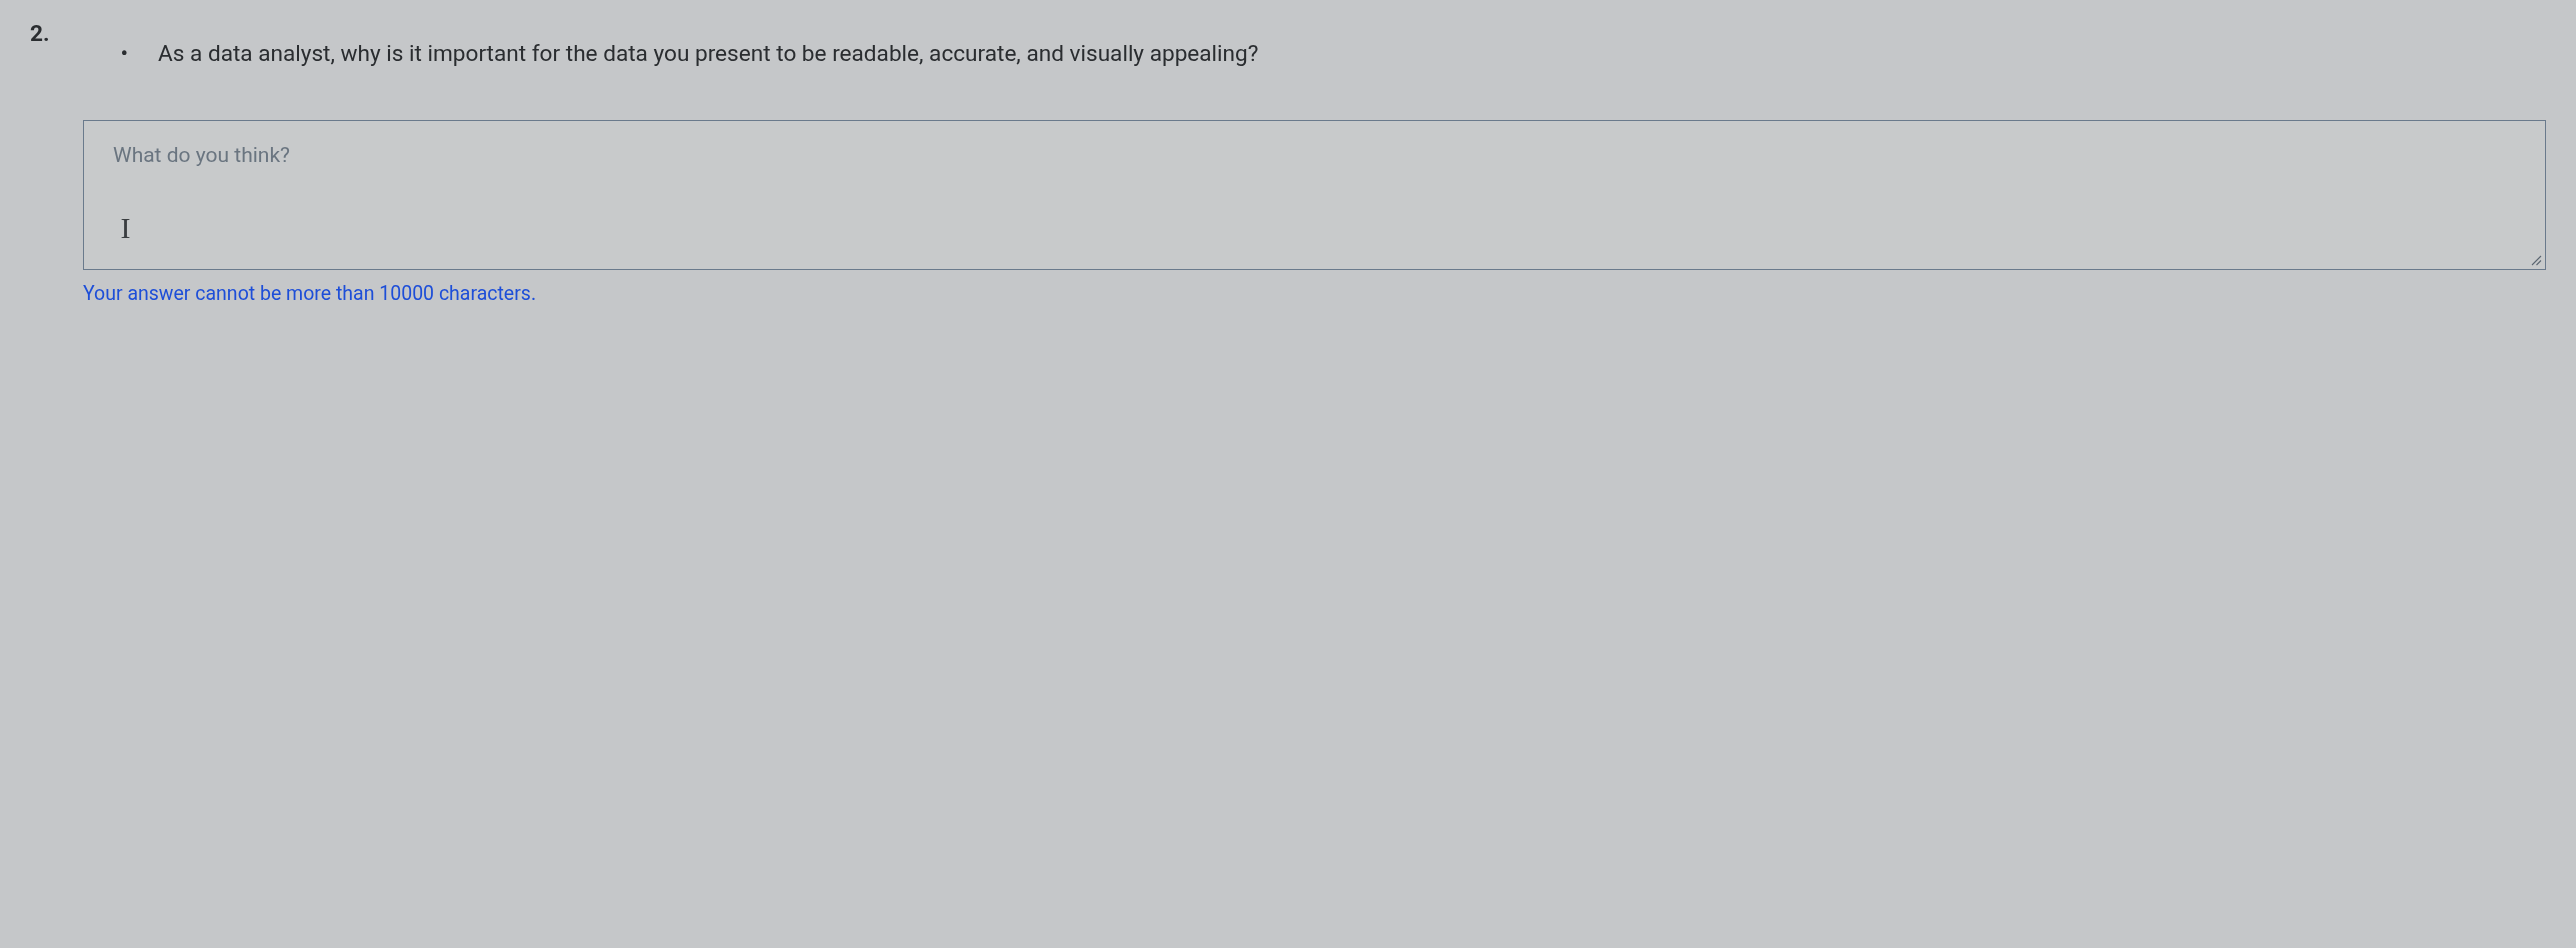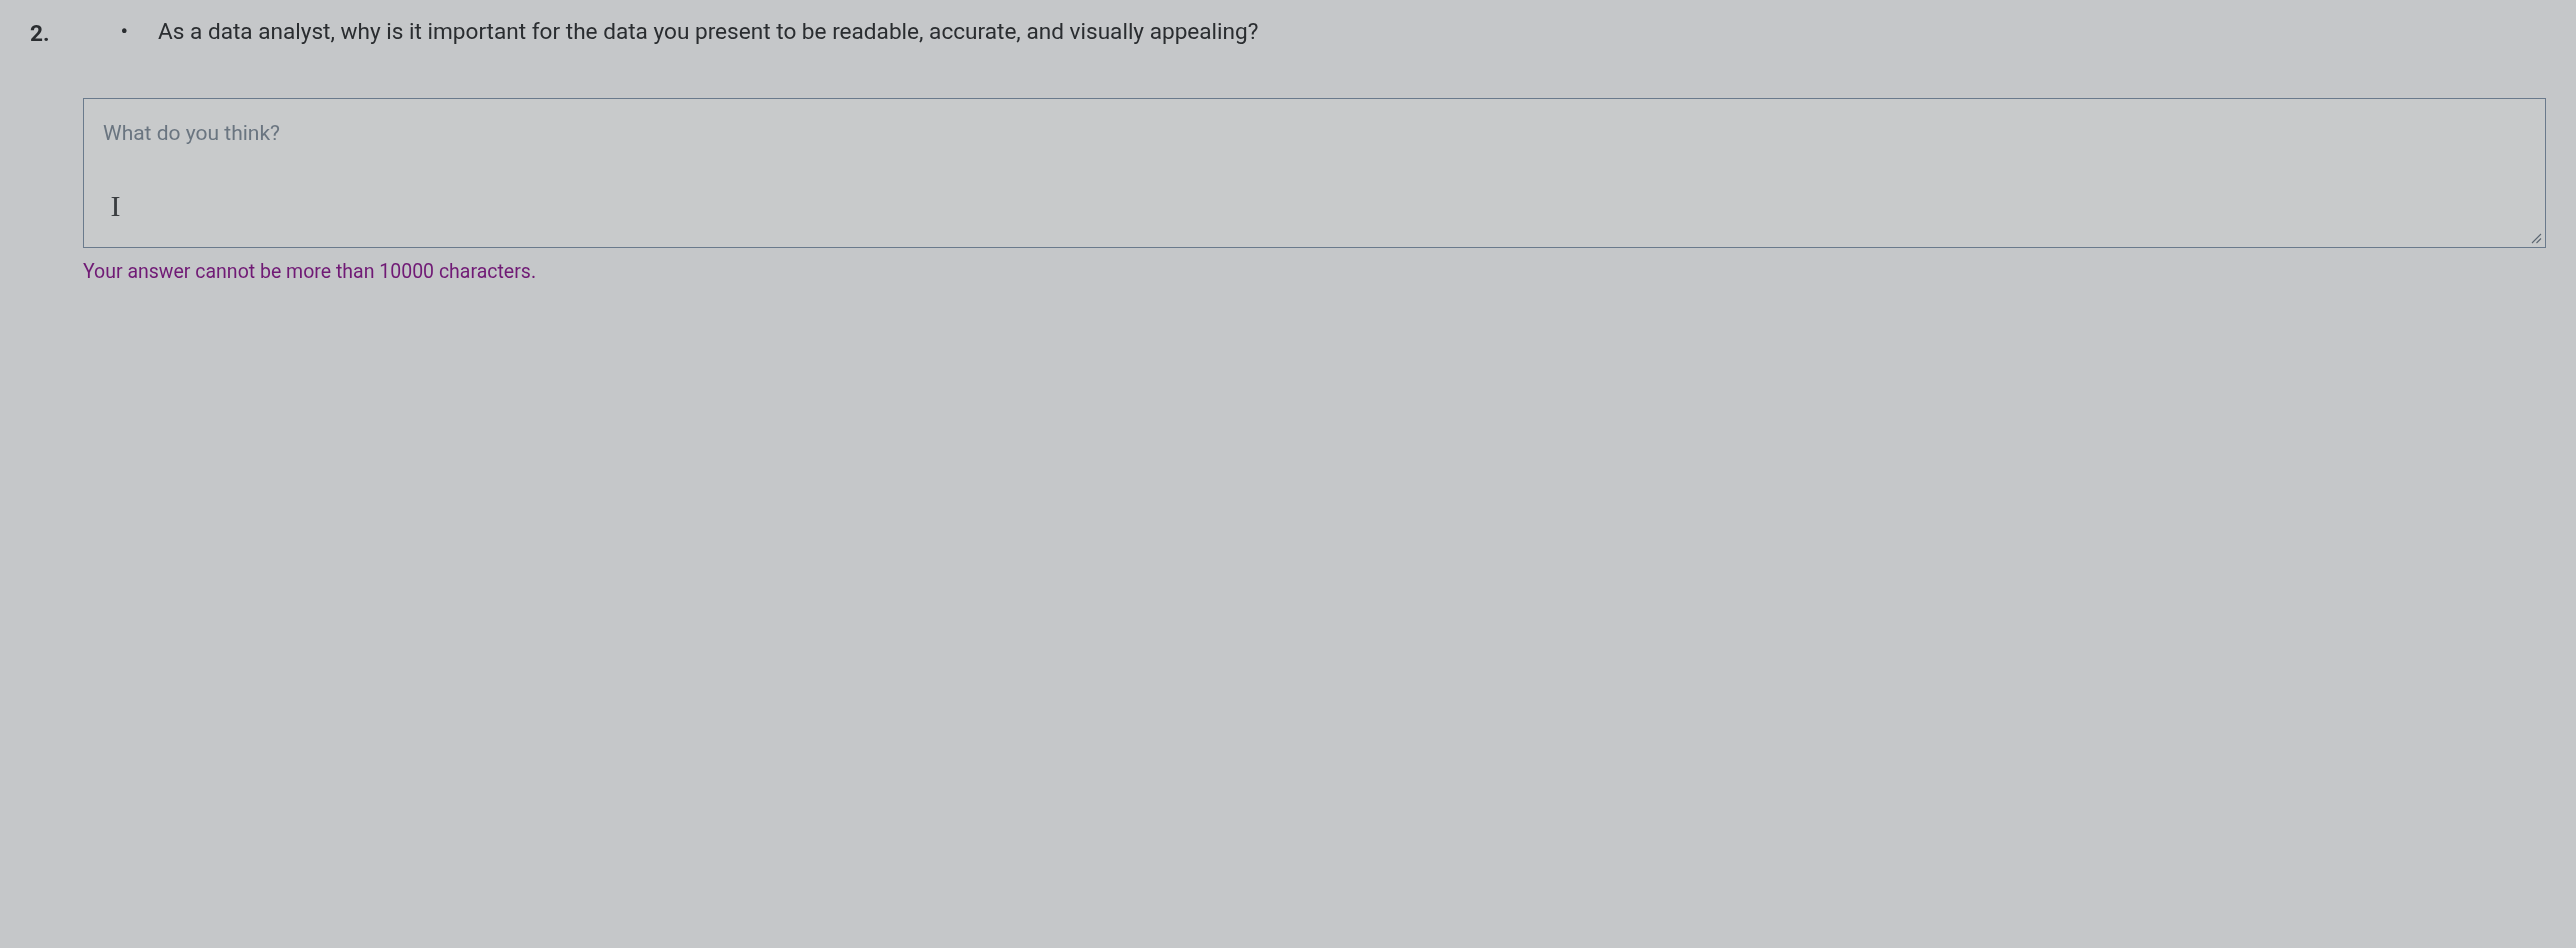--- a/index.html
+++ b/index.html
@@ -27,41 +27,42 @@
     }
     .question-content {
       flex: 1;
     }
     .prompt-text {
       margin-bottom: 22.6px;
     }
     .bullet-list {
       list-style: none;
       padding-left: 30px;
+      margin-top: 22px;
     }
     .bullet-item {
       position: relative;
       padding-left: 45px;
       margin-bottom: 19px;
     }
     .bullet-item::before {
       content: "•";
       position: absolute;
       left: 7.5px;
       top: 0;
       font-size: 22.6px;
       color: #2a2d30;
     }
     .answer-box {
       margin-left: 53px;
       margin-top: 30px;
       border: 1.5px solid #6a7a8c;
       background: #c8cacb;
       min-height: 150px;
-      padding: 19px 19px;
+      padding: 19px 29px;
       position: relative;
     }
     .placeholder-text {
       color: #6a7580;
       font-size: 21px;
       display: block;
       margin-bottom: 34px;
     }
     .cursor-line {
       font-family: serif;
@@ -76,21 +77,21 @@
       width: 15px;
       height: 15px;
       color: #5a6570;
       font-size: 18px;
       line-height: 15px;
       transform: rotate(0deg);
     }
     .char-limit {
       margin-left: 53px;
       margin-top: 9px;
-      color: #701a75;
+      color: #1d4ed8;
       font-size: 19.5px;
     }
   </style>
 </head>
 <body>
 
 <div class="question-row">
   <div class="question-number">2.</div>
   <div class="question-content">
     <ul class="bullet-list">

